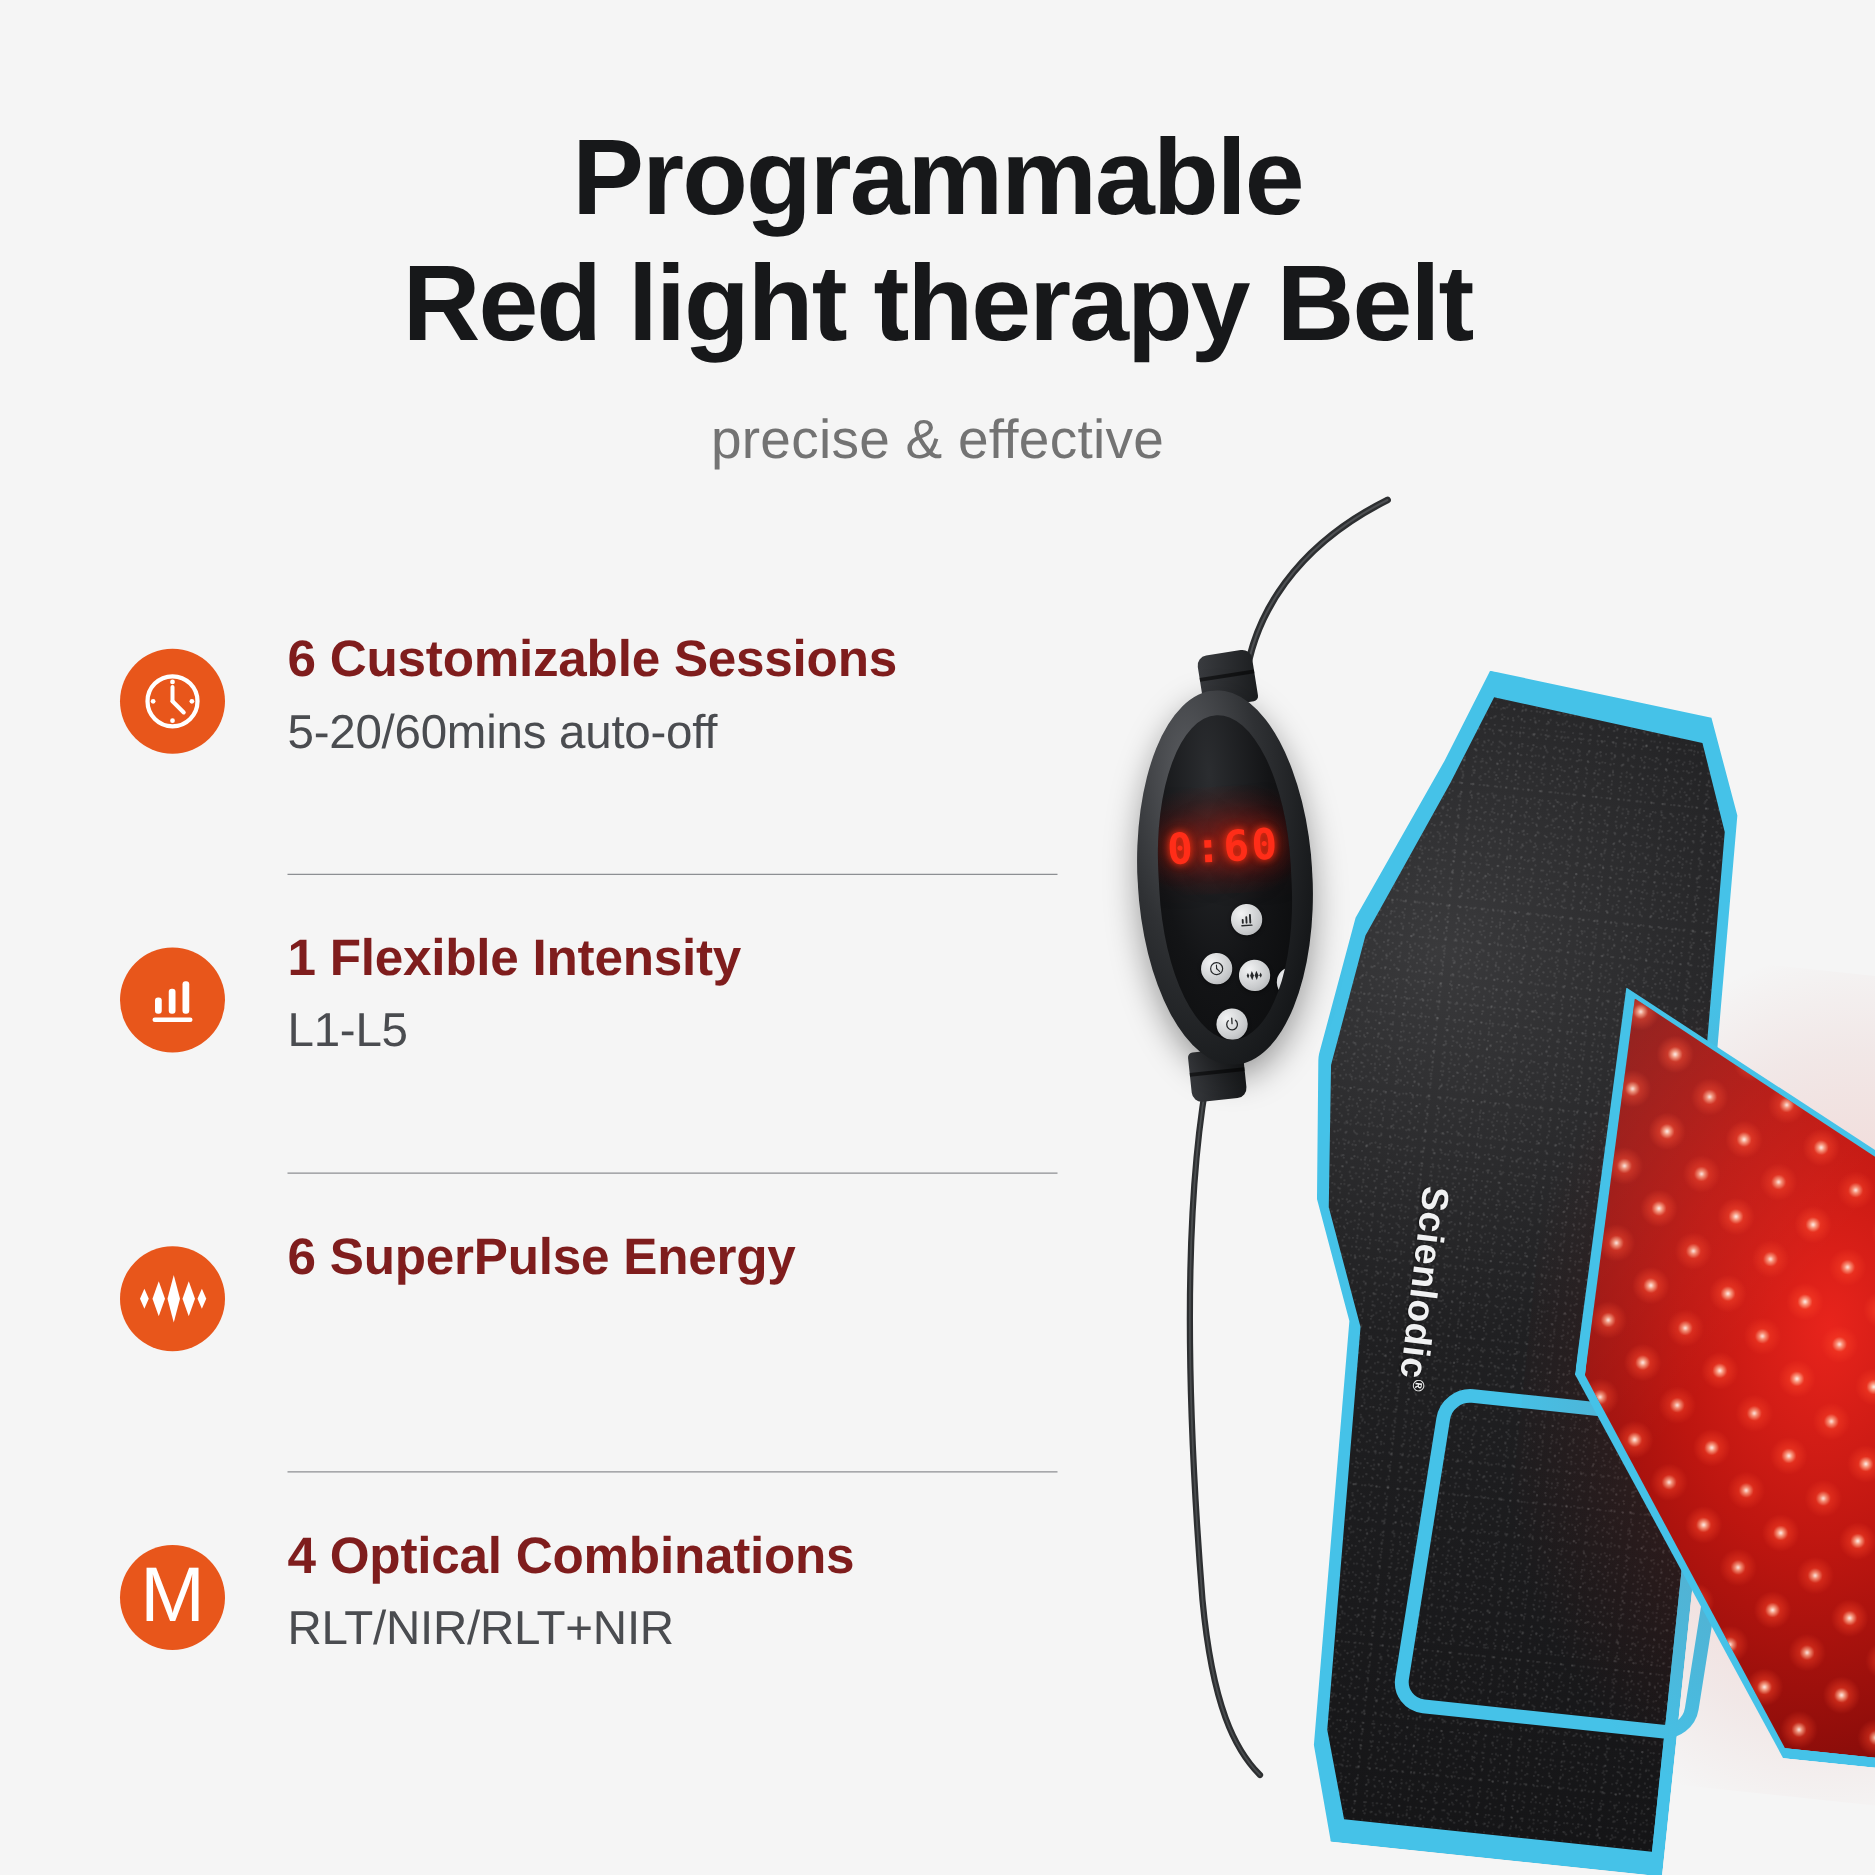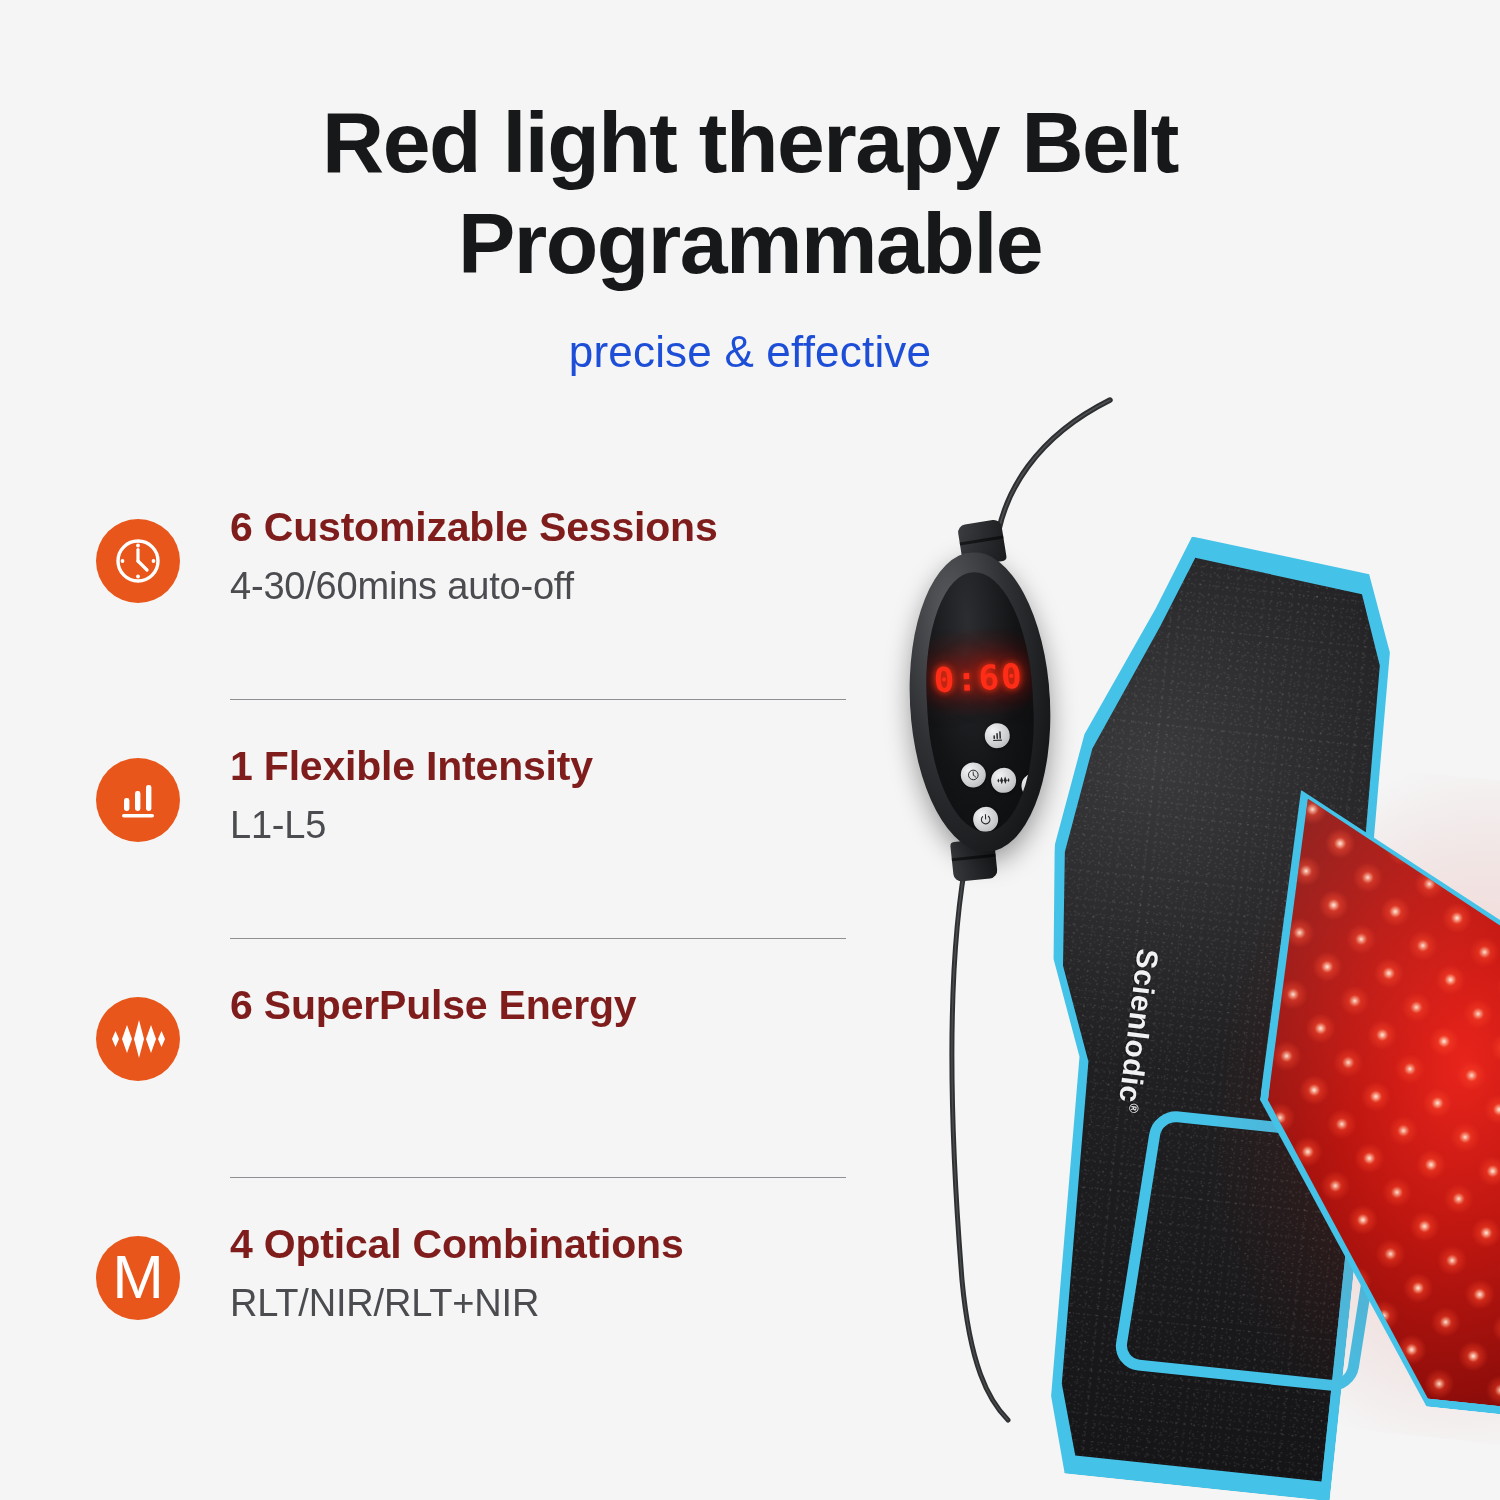--- a/index.html
+++ b/index.html
@@ -29,21 +29,21 @@
     font-weight: 700;
     color: #17181a;
     line-height: 1.18;
     letter-spacing: -1.5px;
     white-space: nowrap;
   }
   .subtitle {
     margin-top: 32px;
     font-size: 44px;
     font-weight: 400;
-    color: #1d4ed8;
+    color: #737373;
     letter-spacing: 0.2px;
   }
 
   
   .features {
     position: absolute;
     top: 505px;
     left: 96px;
     width: 790px;
   }
@@ -347,41 +347,41 @@
     position:absolute;
     left: -40px; top: -30px; right: -40px; bottom: -30px;
     background: radial-gradient(ellipse at 50% 50%, rgba(230,40,20,0.22) 0%, rgba(180,20,10,0.06) 58%, rgba(0,0,0,0) 76%);
     pointer-events:none;
   }
 </style>
 </head>
 <body>
 
 <div class="header">
+  <div class="title-line">Programmable</div>
   <div class="title-line">Red light therapy Belt</div>
-  <div class="title-line">Programmable</div>
   <div class="subtitle">precise &amp; effective</div>
 </div>
 
 <div class="features">
 
   <div class="feature">
     <div class="feature-icon">
       <svg width="54" height="54" viewBox="0 0 54 54" aria-hidden="true">
         <circle cx="27" cy="27" r="20" fill="none" stroke="#ffffff" stroke-width="3.4"></circle>
         <circle cx="27" cy="11.5" r="1.9" fill="#ffffff"></circle>
         <circle cx="42.5" cy="27" r="1.9" fill="#ffffff"></circle>
         <circle cx="27" cy="42.5" r="1.9" fill="#ffffff"></circle>
         <circle cx="11.5" cy="27" r="1.9" fill="#ffffff"></circle>
         <line x1="27" y1="27" x2="27" y2="15.5" stroke="#ffffff" stroke-width="3.2" stroke-linecap="round"></line>
         <line x1="27" y1="27" x2="36" y2="36" stroke="#ffffff" stroke-width="3.2" stroke-linecap="round"></line>
       </svg>
     </div>
     <div class="feature-title">6 Customizable Sessions</div>
-    <div class="feature-sub">4-30/60mins auto-off</div>
+    <div class="feature-sub">5-20/60mins auto-off</div>
   </div>
 
   <div class="divider"></div>
 
   <div class="feature">
     <div class="feature-icon">
       <svg width="46" height="46" viewBox="0 0 46 46" aria-hidden="true">
         <rect x="9" y="21" width="5.4" height="13" rx="2.4" fill="#ffffff"></rect>
         <rect x="20" y="14" width="5.4" height="20" rx="2.4" fill="#ffffff"></rect>
         <rect x="31" y="8" width="5.4" height="26" rx="2.4" fill="#ffffff"></rect>

